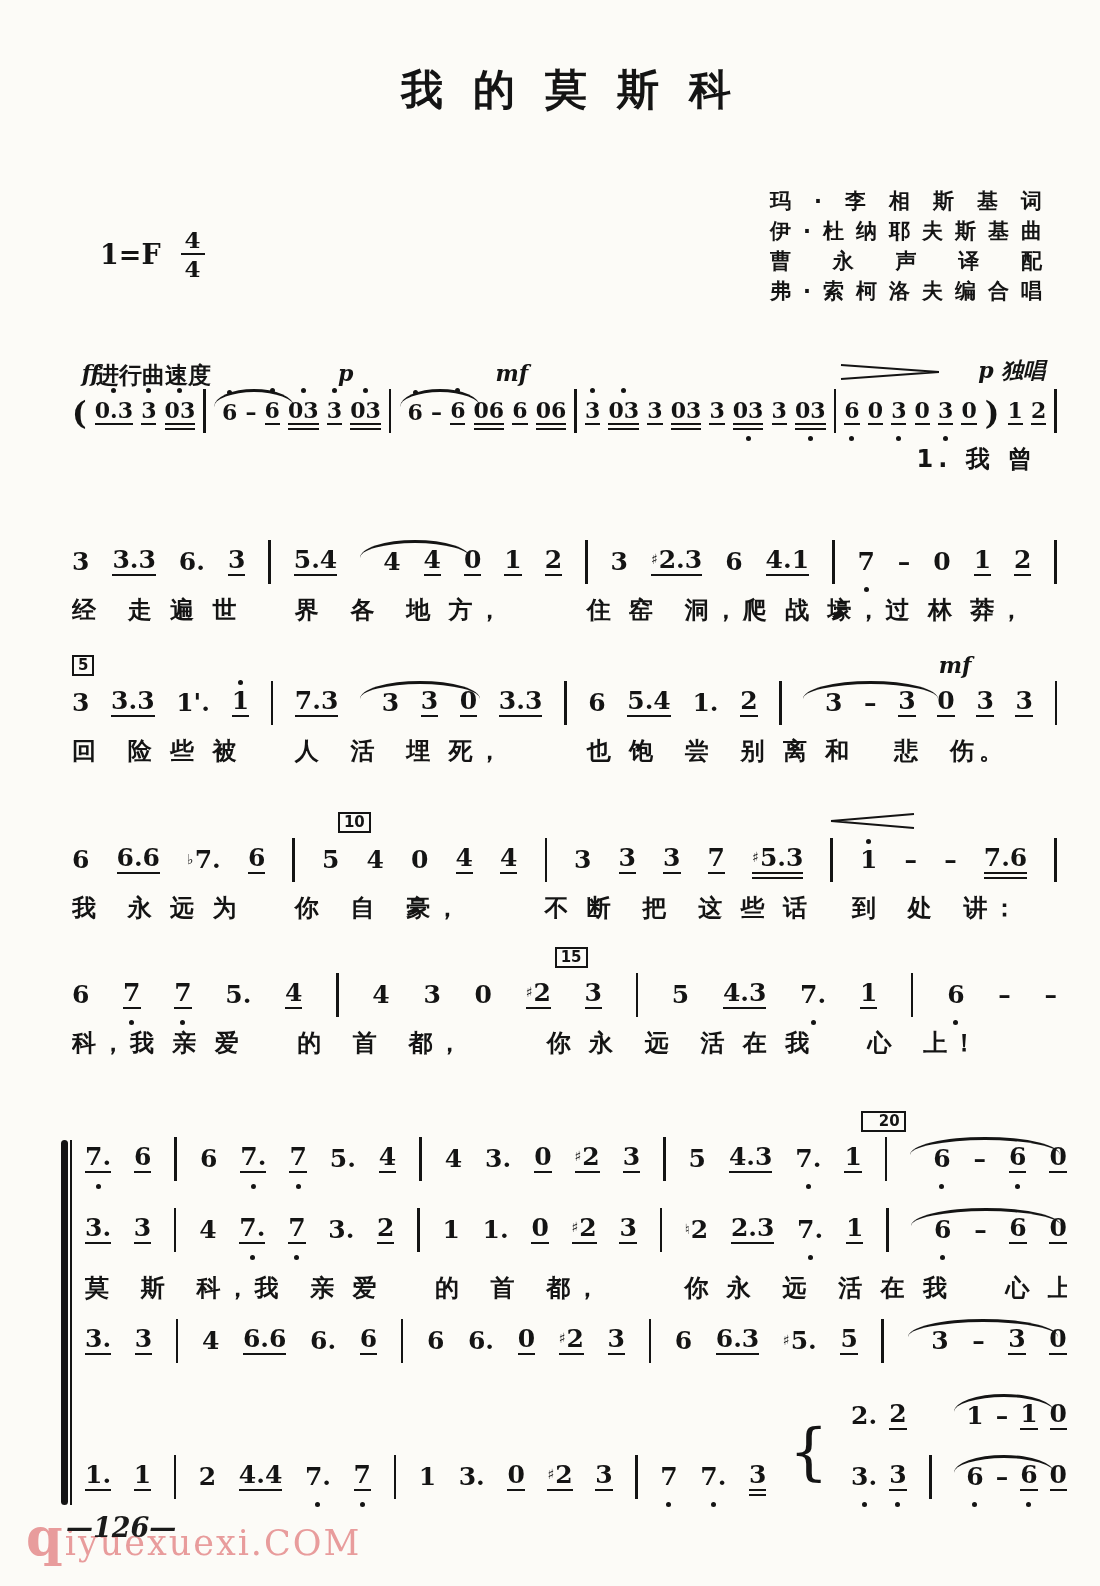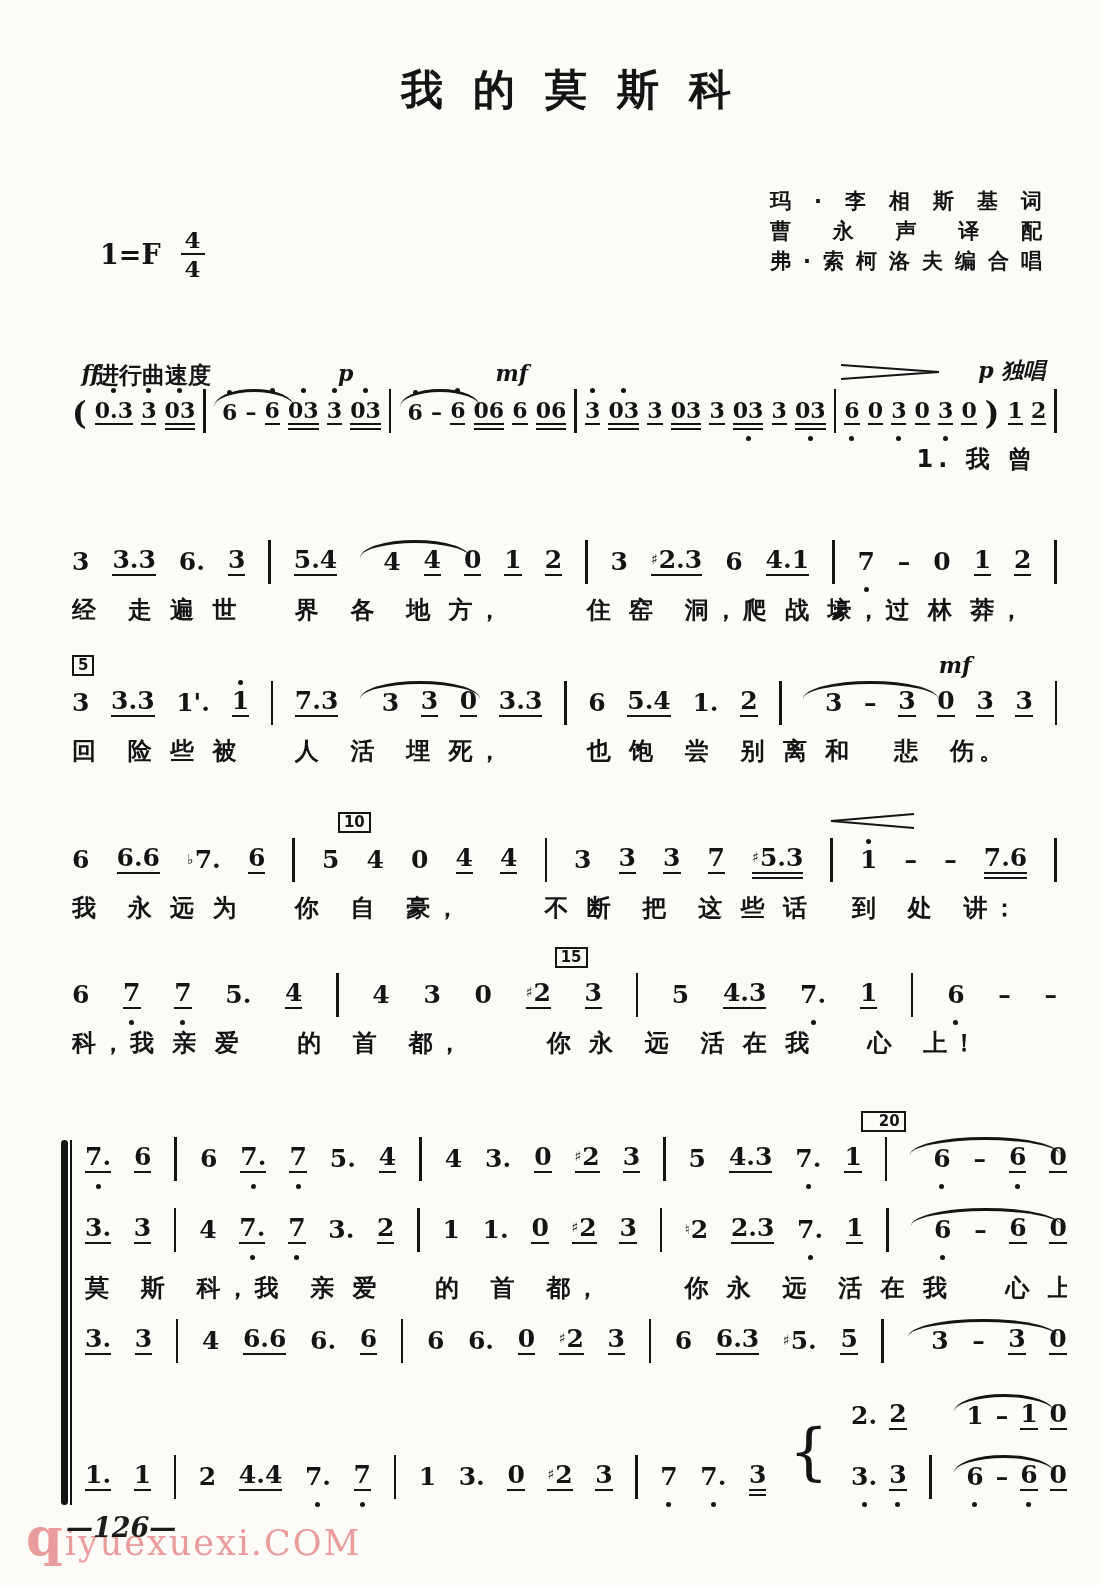--- a/index.html
+++ b/index.html
@@ -46,20 +46,21 @@
   .pgnum{position:absolute;left:66px;top:14px;font-family:"DejaVu Serif",serif;font-style:italic;font-weight:bold;font-size:27px;color:#1a1a1a;}
 </style>
 </head>
 <body>
 
 <div class="page">
   <h1 class="title">我的莫斯科</h1>
 
   <div class="credits">
     <div>玛·李相斯基词</div>
+    <div>伊·杜纳耶夫斯基曲</div>
     <div>曹永声译配</div>
     <div>弗·索柯洛夫编合唱</div>
   </div>
 
   <div class="keysig">
     <span>1=F</span>
     <span class="meter">
       <span class="num">4</span>
       <span class="den">4</span>
     </span>

